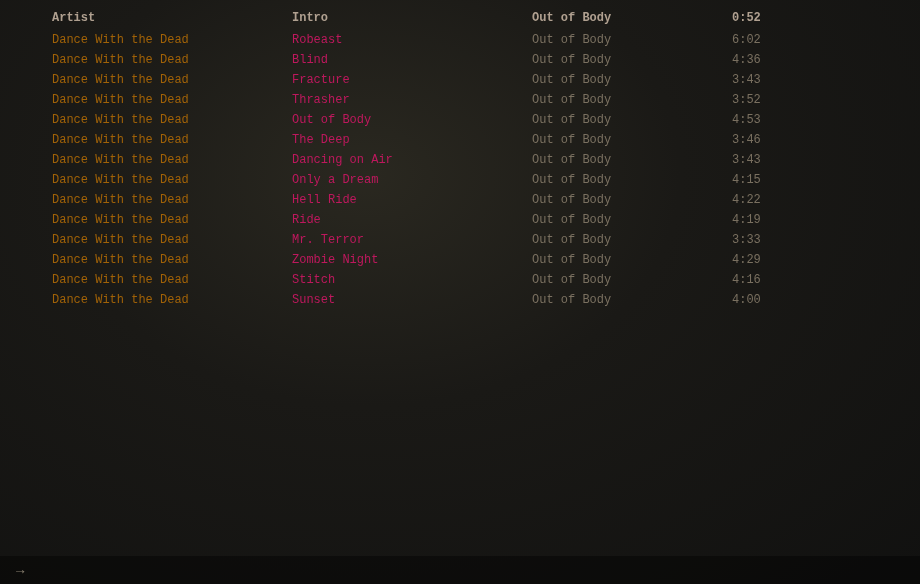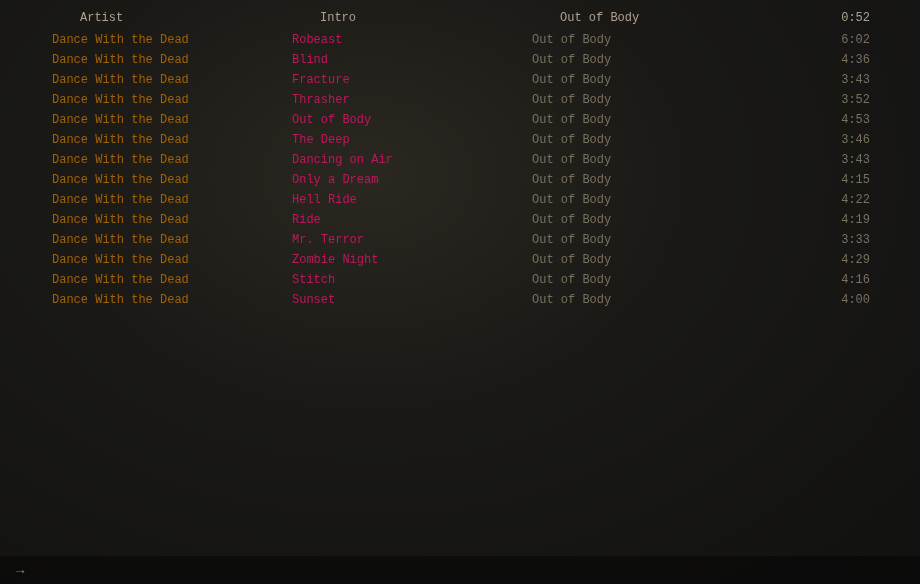--- a/index.html
+++ b/index.html
@@ -28,39 +28,37 @@
       display: grid;
       grid-template-columns: 240px 240px 200px 1fr;
       padding: 2px 50px 2px 52px;
       font-size: 12px;
       line-height: 16px;
       cursor: pointer;
     }
 
     .track-row:first-child {
       color: #b0a090;
-      font-weight: normal;
+      font-weight: bold;
       margin-bottom: 2px;
-      margin-left: 28px;
     }
 
     .track-row .artist {
       color: #a16207;
     }
 
     .track-row .title {
       color: #be185d;
     }
 
     .track-row .album {
       color: #7a7060;
     }
 
     .track-row .duration {
-      text-align: right;
       color: #7a7060;
     }
 
     .track-row:first-child .artist,
     .track-row:first-child .title,
     .track-row:first-child .album,
     .track-row:first-child .duration {
       color: #b0a090;
     }
 

